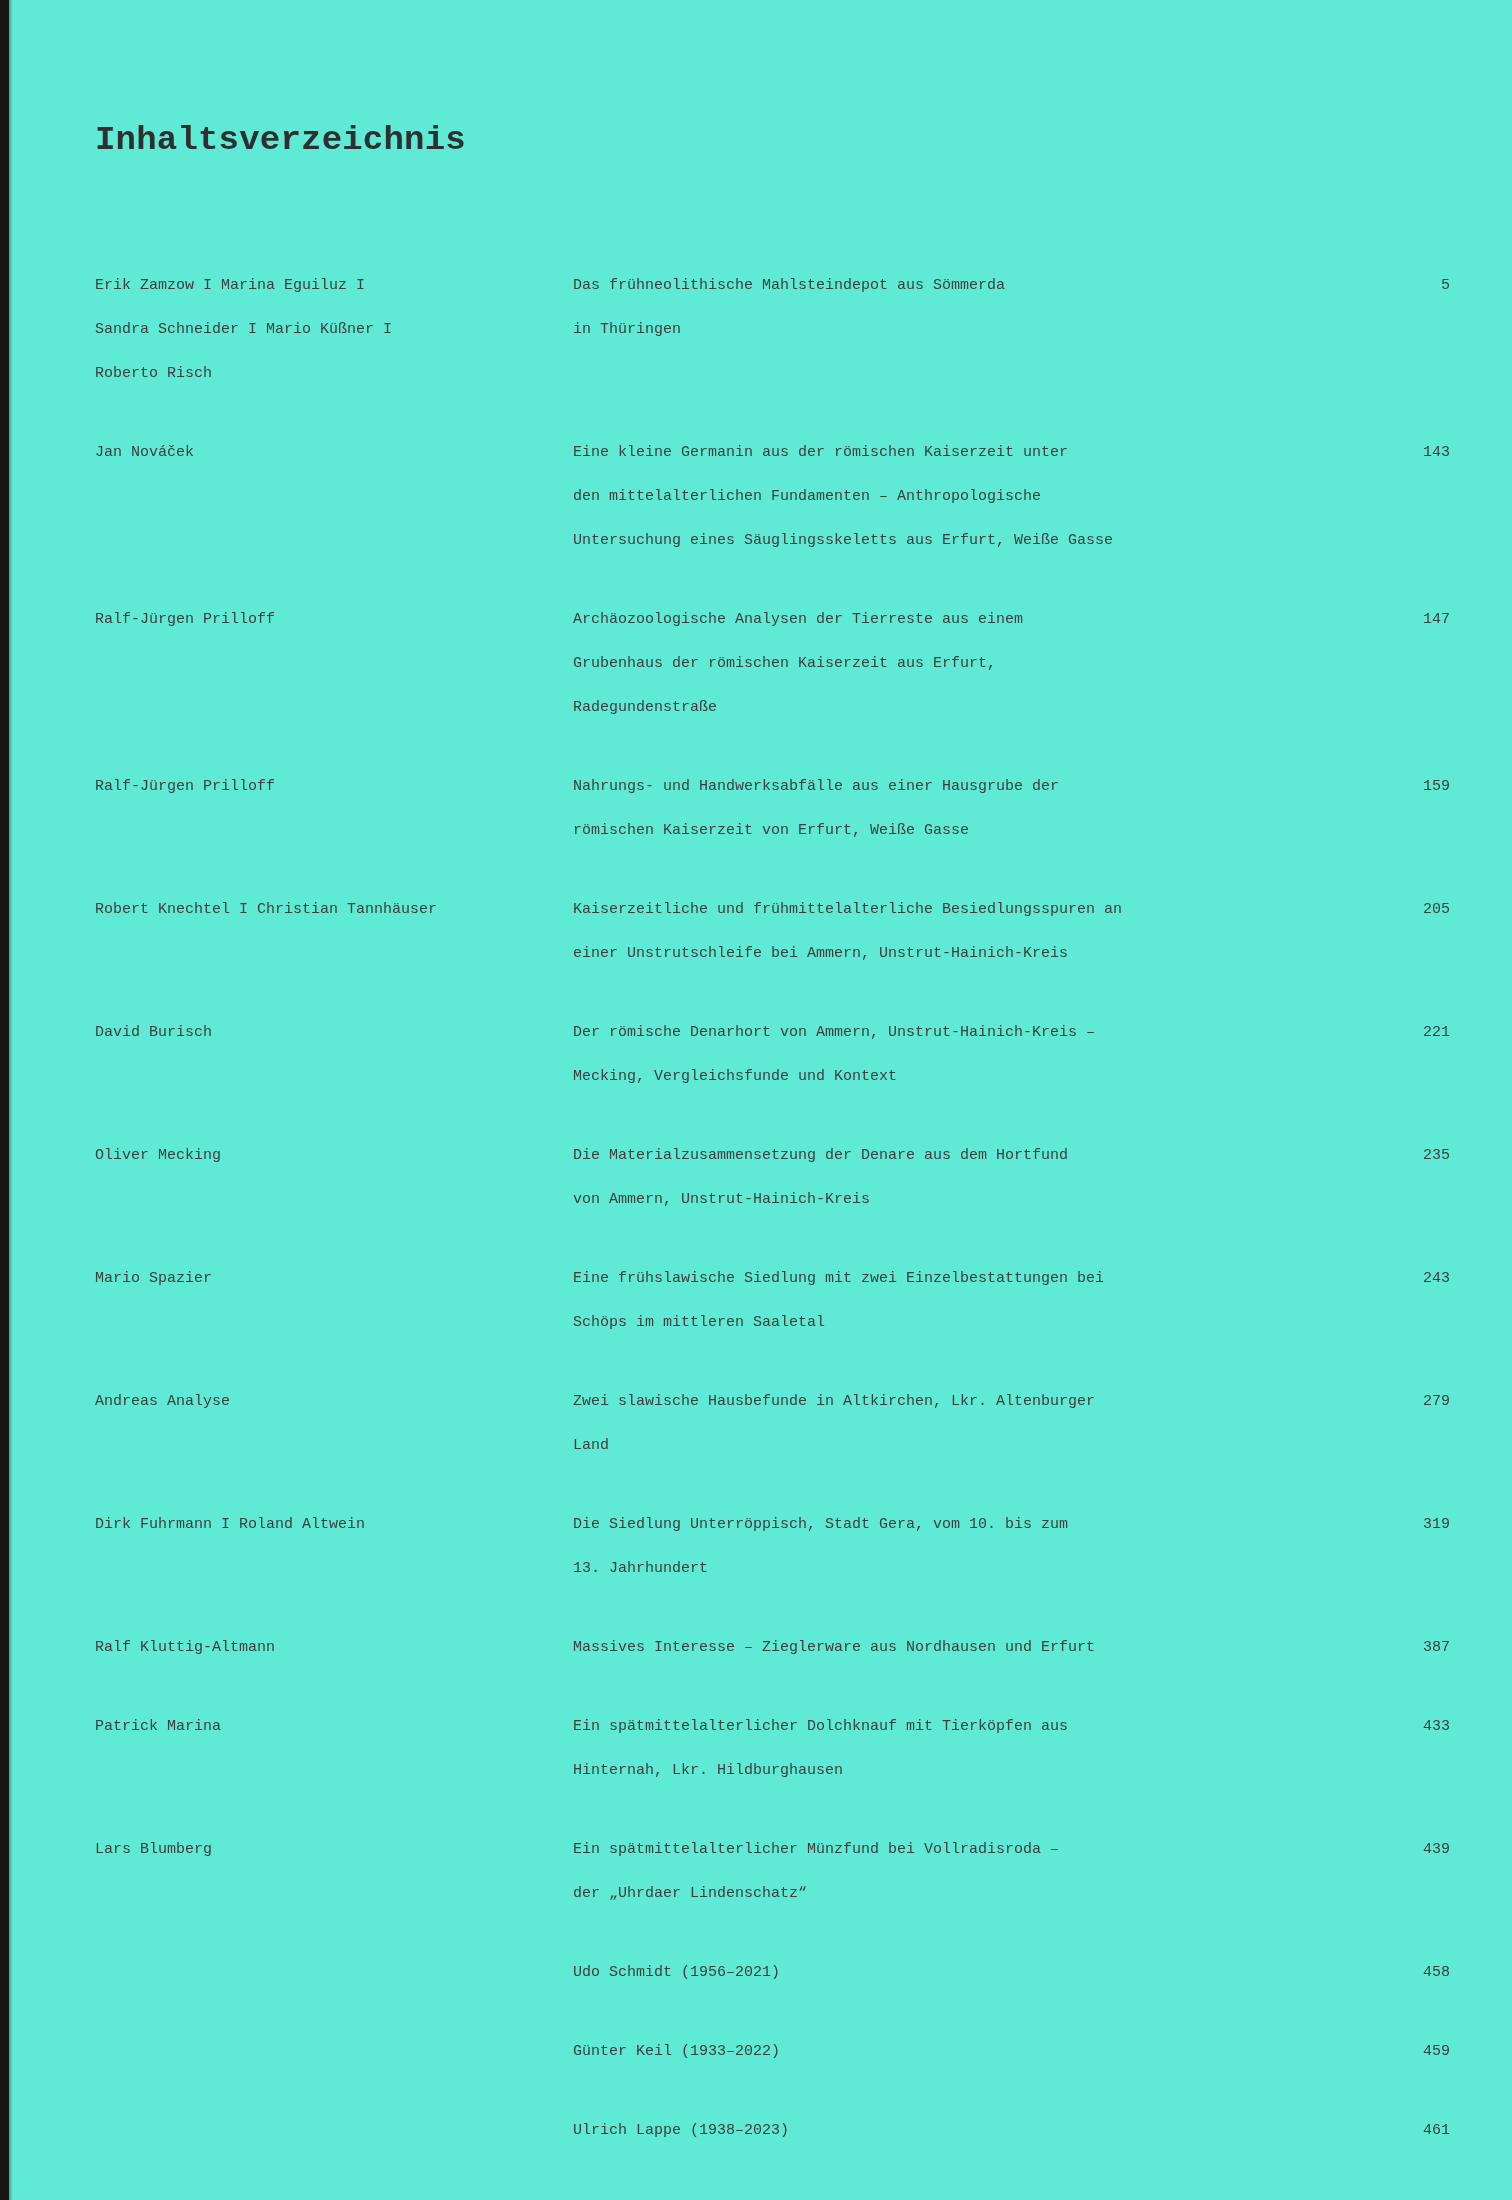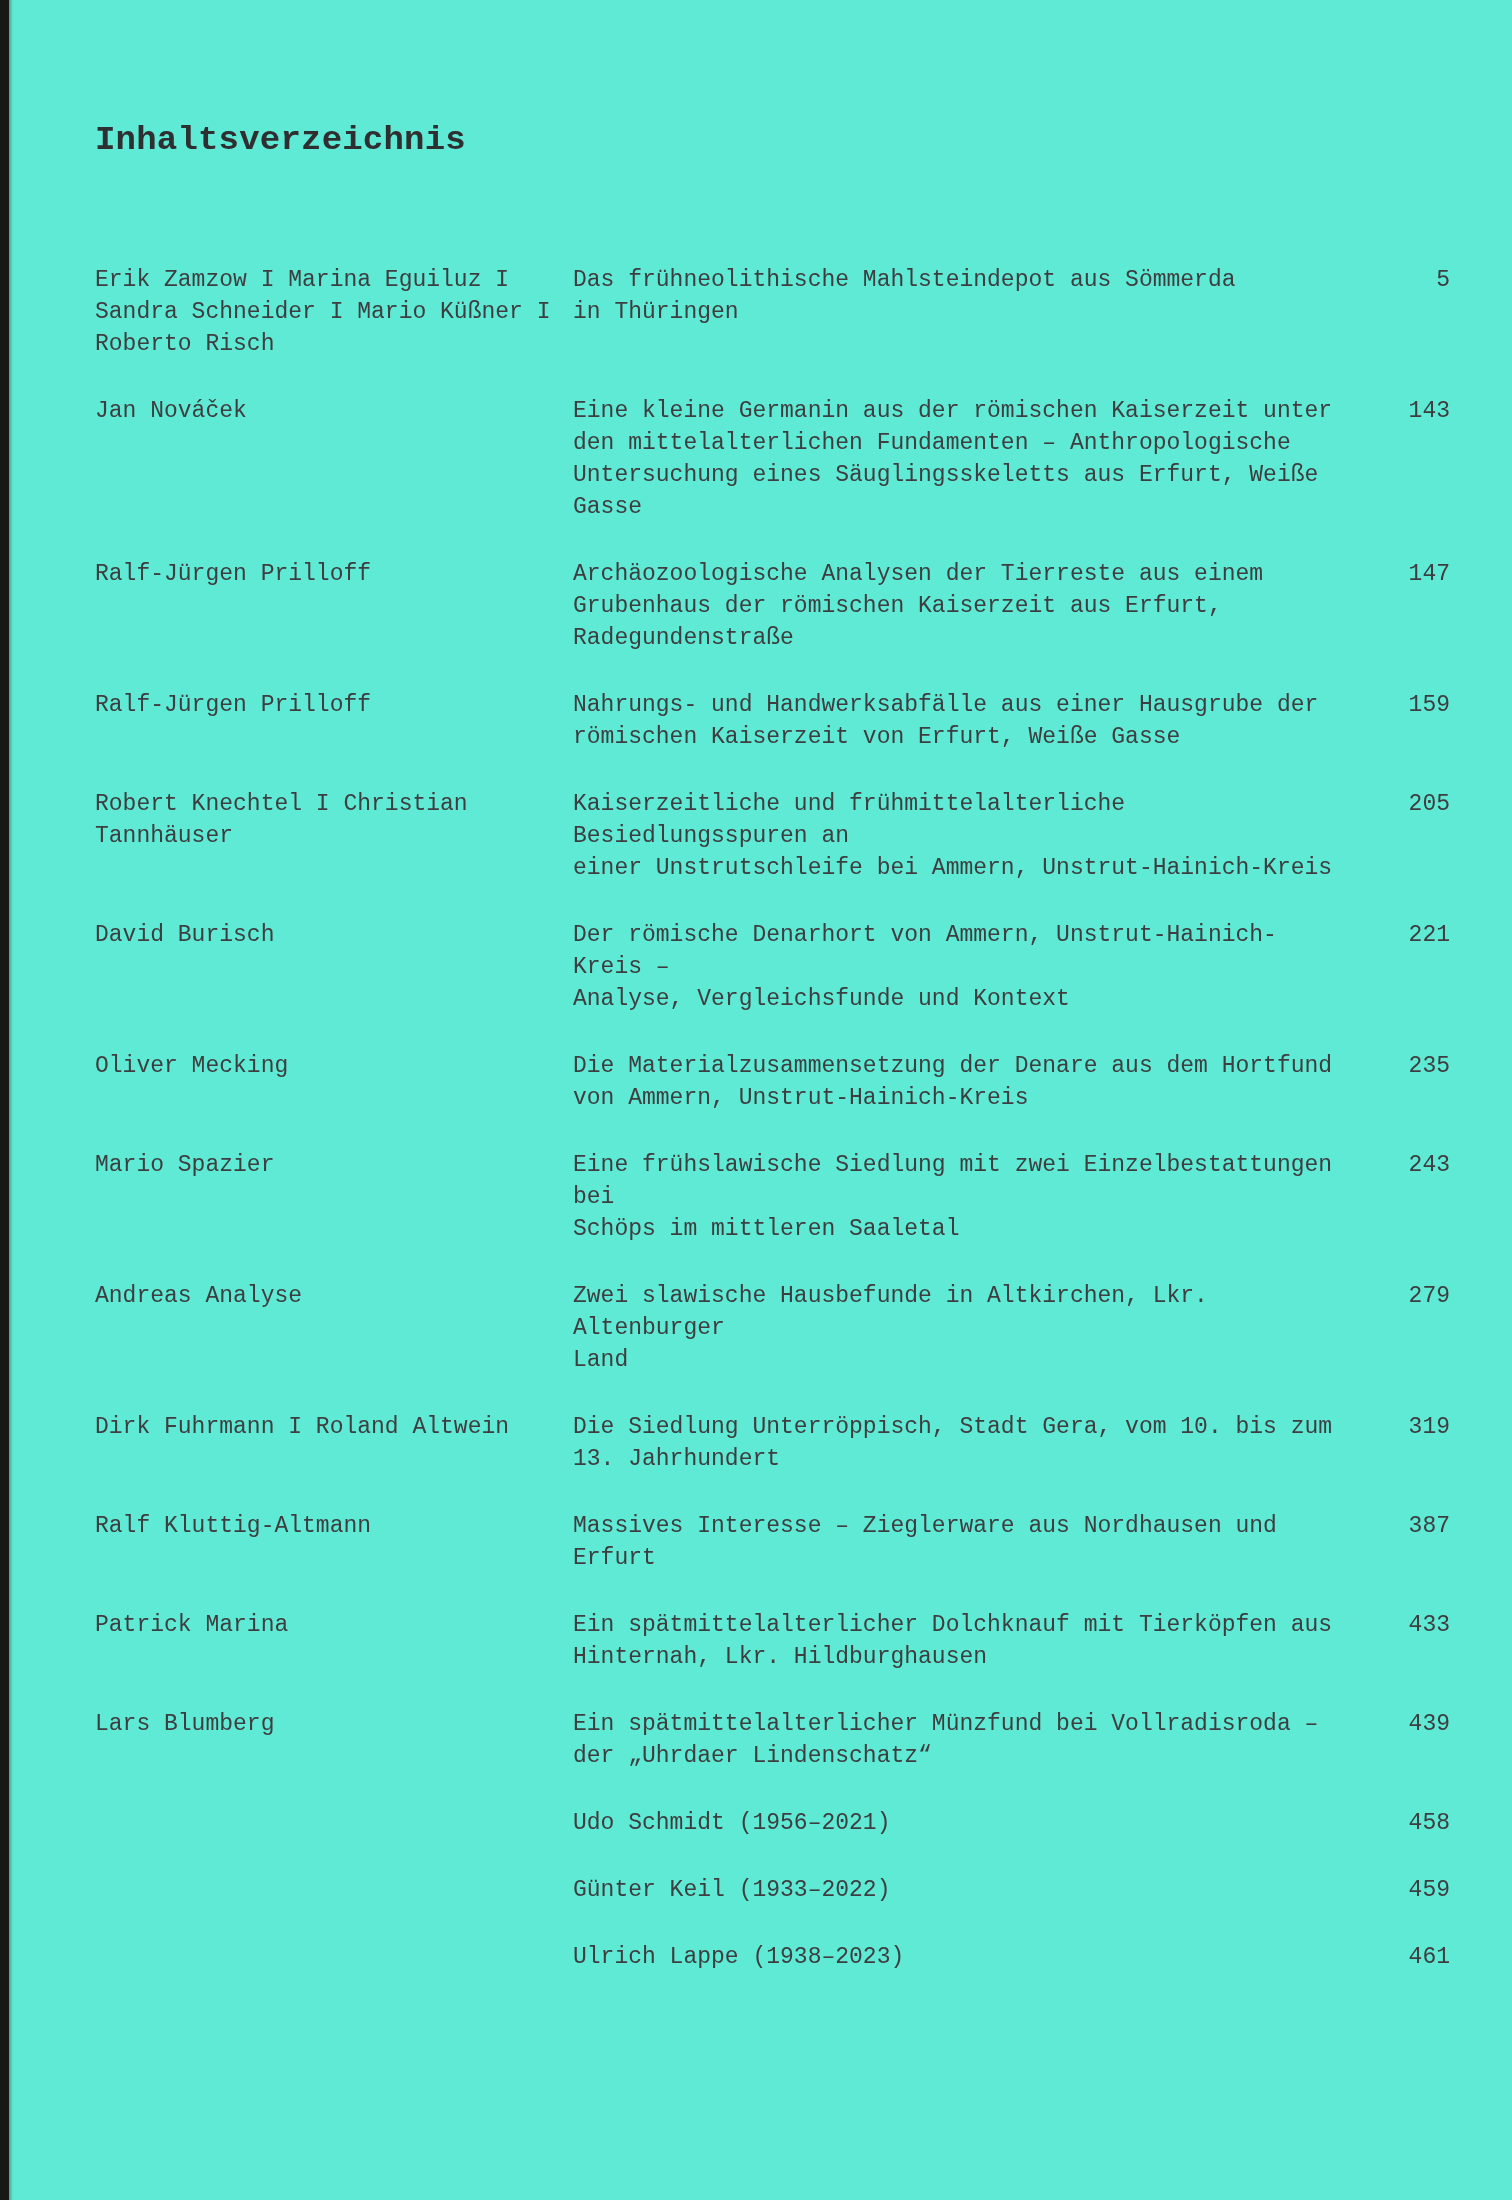--- a/index.html
+++ b/index.html
@@ -42,22 +42,22 @@
     color: #2f2f31;
     letter-spacing: 0.2px;
     margin-bottom: 102px;
   }
   .toc-list { width: 100%; }
   .toc-row {
     display: grid;
     grid-template-columns: 478px 1fr 84px;
     align-items: start;
     margin-bottom: 35px;
-    font-size: 23px;
-    line-height: 32px;
+    font-size: 15px;
+    line-height: 44px;
   }
   .toc-author {
     white-space: pre-line;
     padding-right: 20px;
   }
   .toc-title {
     white-space: pre-line;
     padding-right: 30px;
   }
   .toc-page {
@@ -105,21 +105,21 @@
   </div>
         <div class="toc-row">
     <div class="toc-author">Robert Knechtel I Christian Tannhäuser</div>
     <div class="toc-title">Kaiserzeitliche und frühmittelalterliche Besiedlungsspuren an
 einer Unstrutschleife bei Ammern, Unstrut-Hainich-Kreis</div>
     <div class="toc-page">205</div>
   </div>
         <div class="toc-row">
     <div class="toc-author">David Burisch</div>
     <div class="toc-title">Der römische Denarhort von Ammern, Unstrut-Hainich-Kreis –
-Analyse, Vergleichsfunde und Kontext</div>
+Mecking, Vergleichsfunde und Kontext</div>
     <div class="toc-page">221</div>
   </div>
         <div class="toc-row">
     <div class="toc-author">Oliver Mecking</div>
     <div class="toc-title">Die Materialzusammensetzung der Denare aus dem Hortfund
 von Ammern, Unstrut-Hainich-Kreis</div>
     <div class="toc-page">235</div>
   </div>
         <div class="toc-row">
     <div class="toc-author">Mario Spazier</div>

